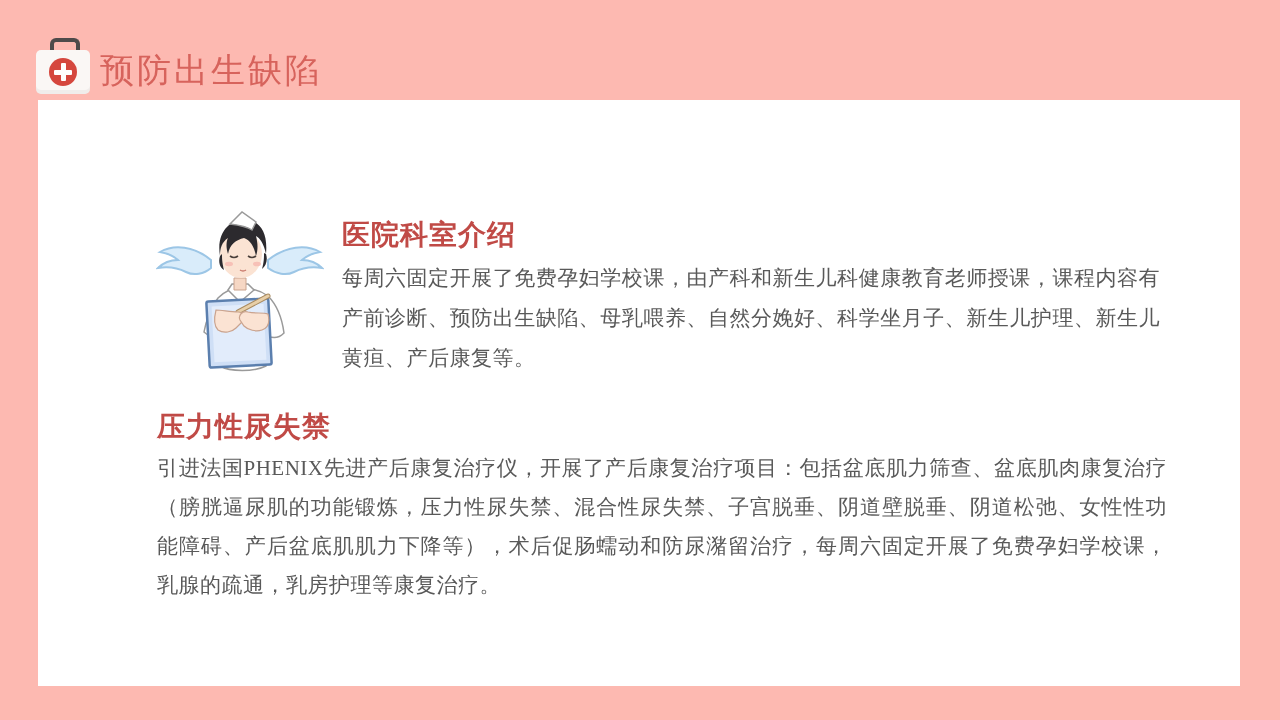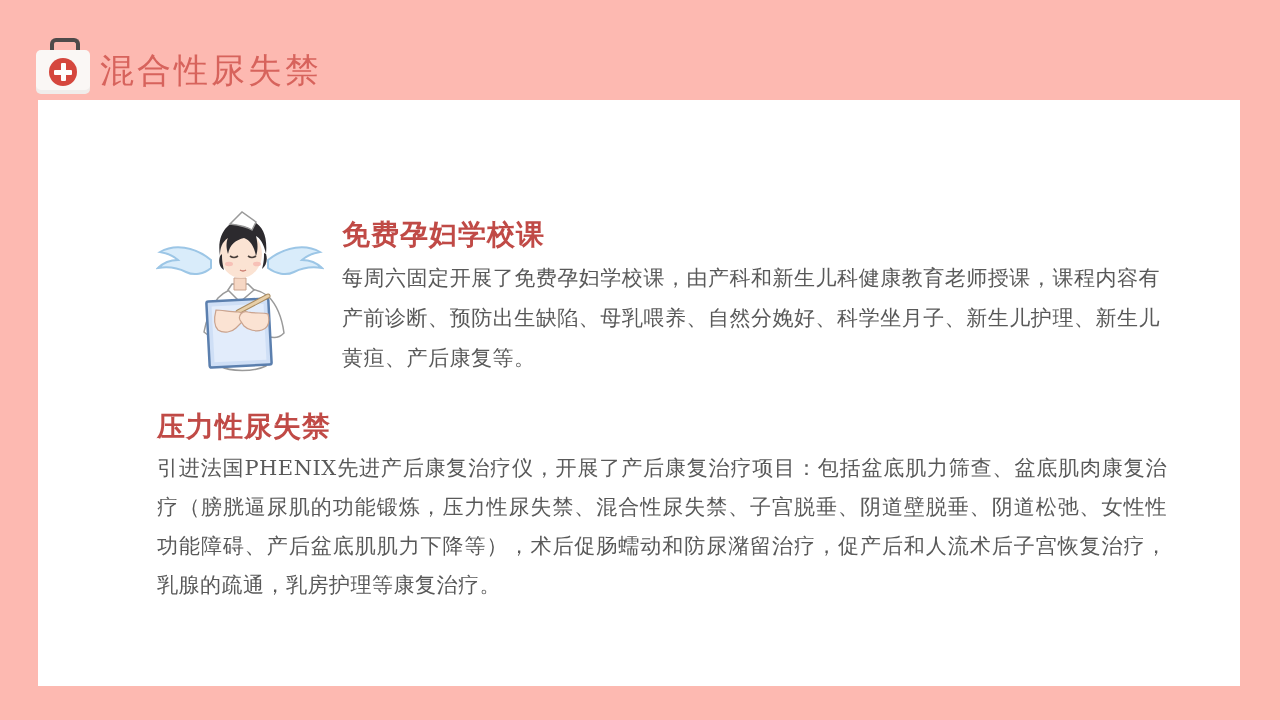--- a/index.html
+++ b/index.html
@@ -79,39 +79,40 @@
   }
   .sec1-heading { left: 342px; top: 216px; }
   .sec2-heading { left: 157px; top: 408px; }
 
   .sec-body {
     position: absolute;
     font-size: 21px;
     color: #595959;
     text-align: justify;
     letter-spacing: 0.5px;
+    font-family: Liberation Serif, serif;
   }
   .sec1-body { left: 342px; top: 258px; width: 818px; line-height: 40px; }
   .sec2-body { left: 157px; top: 449px; width: 1010px; line-height: 39px; }
 </style>
 </head>
 <body>
 
 <div class="content-area"></div>
 
 <div class="header-icon">
   <div class="kit-handle"></div>
   <div class="kit-box">
     <div class="kit-circle">
       <div class="kit-cross-v"></div>
       <div class="kit-cross-h"></div>
     </div>
   </div>
 </div>
-<div class="page-title">混合性尿失禁</div>
+<div class="page-title">预防出生缺陷</div>
 
 <div class="nurse-wrap">
   <svg width="168" height="180" viewBox="0 0 168 180" xmlns="http://www.w3.org/2000/svg">
 
     <g stroke="#9cc6e6" stroke-width="2" fill="#d9ecfa">
       <path d="M55 62 C38 48, 18 46, 4 54 C14 56, 18 58, 22 62 C14 62, 8 64, 2 70 C14 68, 22 70, 30 74 C38 78, 48 76, 55 70 Z"></path>
       <path d="M112 62 C130 48, 150 46, 164 54 C154 56, 150 58, 146 62 C154 62, 160 64, 166 70 C154 68, 146 70, 138 74 C130 78, 120 76, 112 70 Z"></path>
     </g>
 
     <g stroke="#9a9a9a" stroke-width="1.5" fill="#ffffff">
@@ -146,17 +147,17 @@
 
     <rect x="78" y="104" width="38" height="4" rx="2" transform="rotate(-28 97 106)" fill="#e8cfa8" stroke="#a98a5f" stroke-width="1"></rect>
 
     <g stroke="#caa38e" stroke-width="1.2" fill="#fbe3d3">
       <path d="M60 112 C58 120, 58 128, 62 132 C68 136, 76 134, 80 130 L86 124 C90 120, 88 114, 82 114 C74 114, 66 112, 60 112 Z"></path>
       <path d="M112 116 C114 124, 112 130, 106 132 C100 134, 92 132, 88 128 L84 122 C82 118, 86 112, 92 114 C100 116, 106 114, 112 116 Z"></path>
     </g>
   </svg>
 </div>
 
-<div class="sec-heading sec1-heading">免费孕妇学校课</div>
+<div class="sec-heading sec1-heading">医院科室介绍</div>
 <div class="sec-body sec1-body">每周六固定开展了免费孕妇学校课，由产科和新生儿科健康教育老师授课，课程内容有产前诊断、预防出生缺陷、母乳喂养、自然分娩好、科学坐月子、新生儿护理、新生儿黄疸、产后康复等。</div>
 
 <div class="sec-heading sec2-heading">压力性尿失禁</div>
-<div class="sec-body sec2-body">引进法国PHENIX先进产后康复治疗仪，开展了产后康复治疗项目：包括盆底肌力筛查、盆底肌肉康复治疗（膀胱逼尿肌的功能锻炼，压力性尿失禁、混合性尿失禁、子宫脱垂、阴道壁脱垂、阴道松弛、女性性功能障碍、产后盆底肌肌力下降等），术后促肠蠕动和防尿潴留治疗，促产后和人流术后子宫恢复治疗，乳腺的疏通，乳房护理等康复治疗。</div>
+<div class="sec-body sec2-body">引进法国PHENIX先进产后康复治疗仪，开展了产后康复治疗项目：包括盆底肌力筛查、盆底肌肉康复治疗（膀胱逼尿肌的功能锻炼，压力性尿失禁、混合性尿失禁、子宫脱垂、阴道壁脱垂、阴道松弛、女性性功能障碍、产后盆底肌肌力下降等），术后促肠蠕动和防尿潴留治疗，每周六固定开展了免费孕妇学校课，乳腺的疏通，乳房护理等康复治疗。</div>
 
 </body></html>

